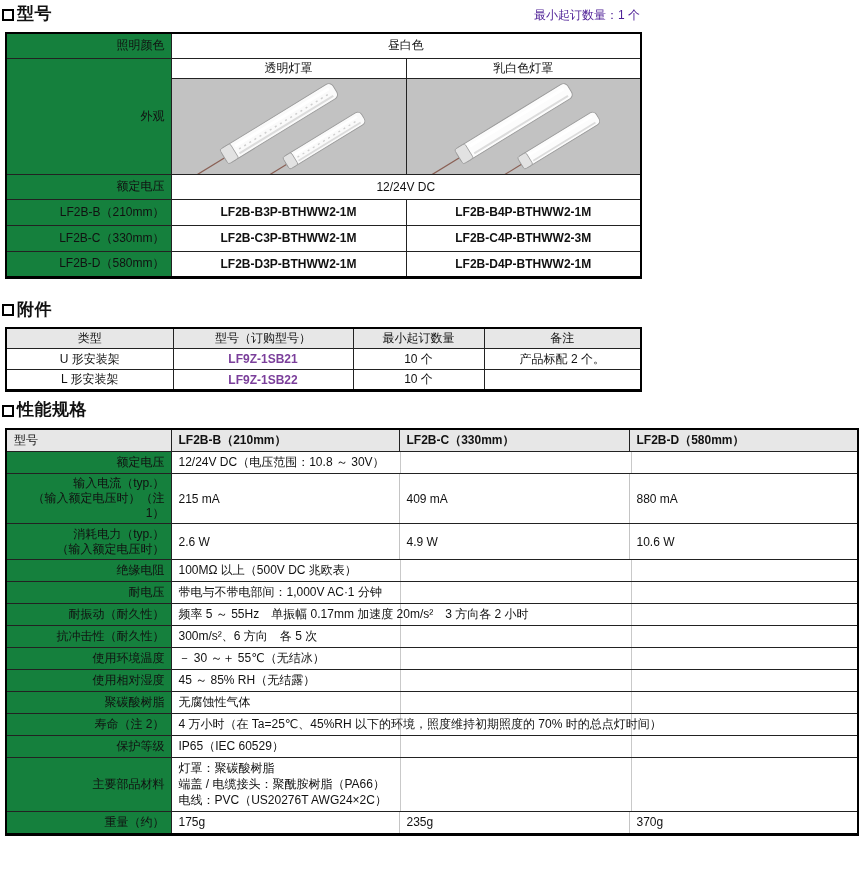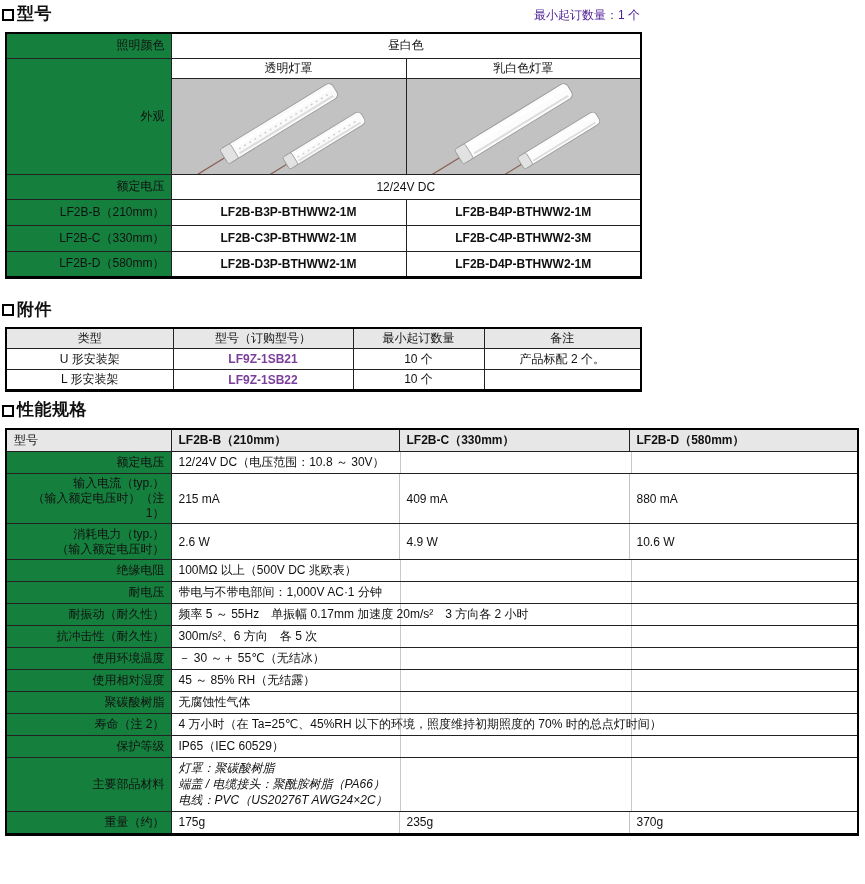--- a/index.html
+++ b/index.html
@@ -41,21 +41,21 @@
   table.t3 td,table.t3 th{border-top:1px solid #222;border-bottom:1px solid #222;
                           padding:2px 7px;height:20px;}
   table.t3 th{background:#e7e7e7;text-align:left;border:1px solid #222;}
   table.t3 td.lbl{border-right:1px solid #222;padding:2px 6px;}
   table.t3 td.val + td.val{border-left:1px solid #c4c4c4;}
   table.t3 td.spn{position:relative;
       background-image:linear-gradient(#c9c9c9,#c9c9c9),linear-gradient(#c9c9c9,#c9c9c9);
       background-size:1px 100%,1px 100%;background-position:228px 0,459px 0;
       background-repeat:no-repeat;}
   .lbl2{font-size:12px;line-height:1.25;}
-  .mline{line-height:1.35;font-style:italic;}
+  .mline{line-height:1.35;}
 </style>
 </head>
 <body>
 
 <div class="page">
 
   <div class="head-row w1">
     <div class="section-head">
       <span class="sq"></span>
       <span>型号</span>

